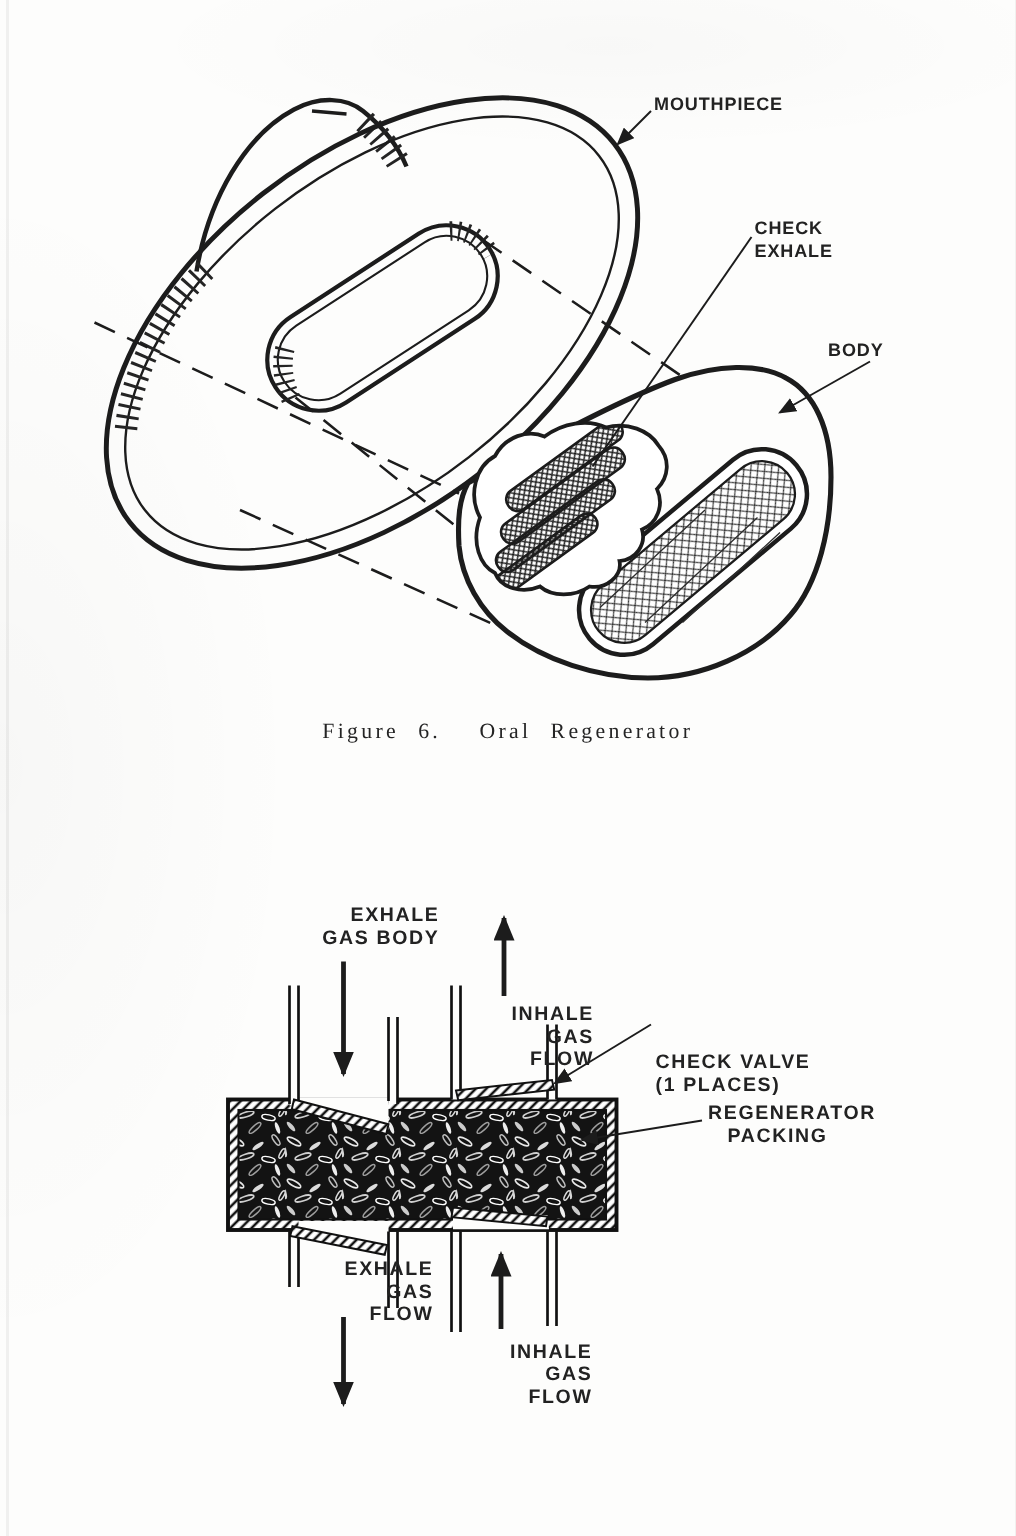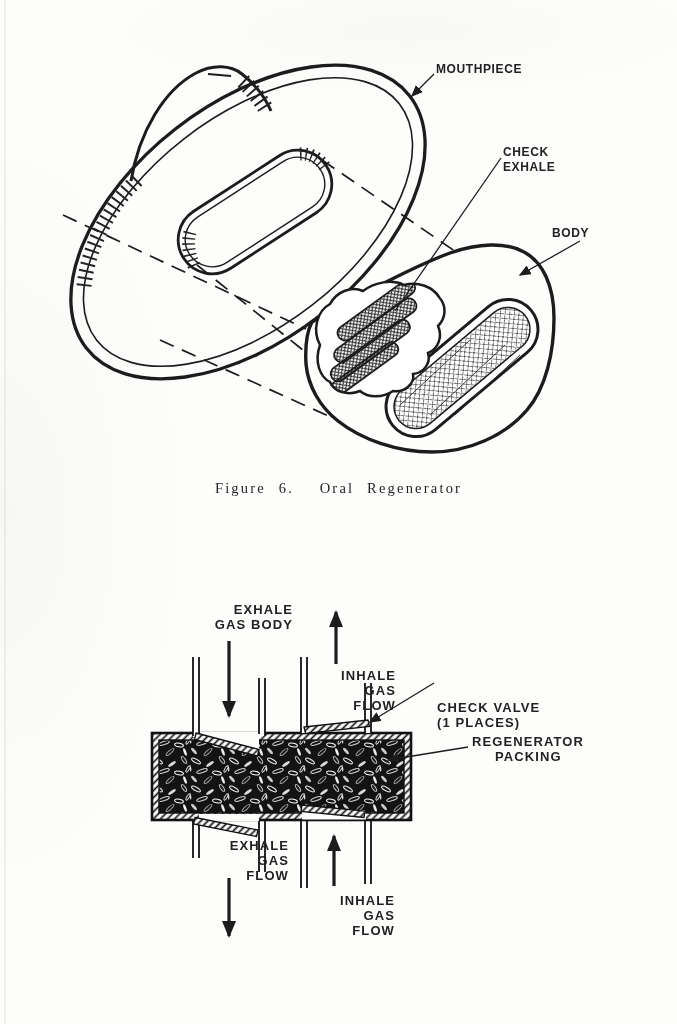--- a/index.html
+++ b/index.html
@@ -18,21 +18,21 @@
   .fig-label{
     position:absolute;
     font-family:"Liberation Sans", sans-serif;
     font-weight:600;color:#222;
     font-size:12px;letter-spacing:0.6px;line-height:15px;
     white-space:nowrap;
   }
   .fig7-label{font-size:13px;letter-spacing:1.1px;line-height:15px;}
   .center{text-align:right;}
   .lbl-line{display:block;}
-  .indent{margin-left:23px;}
+  .indent{margin-left:13px;}
   .caption{
     position:absolute;left:0;width:677px;text-align:center;
     white-space:pre;color:#242424;
   }
   .caption-serif{
     font-family:"Liberation Serif","DejaVu Serif",serif;
     font-size:14.5px;letter-spacing:2.2px;word-spacing:7px;
   }
   .caption-sans{
     font-family:"Liberation Sans",sans-serif;font-weight:600;

